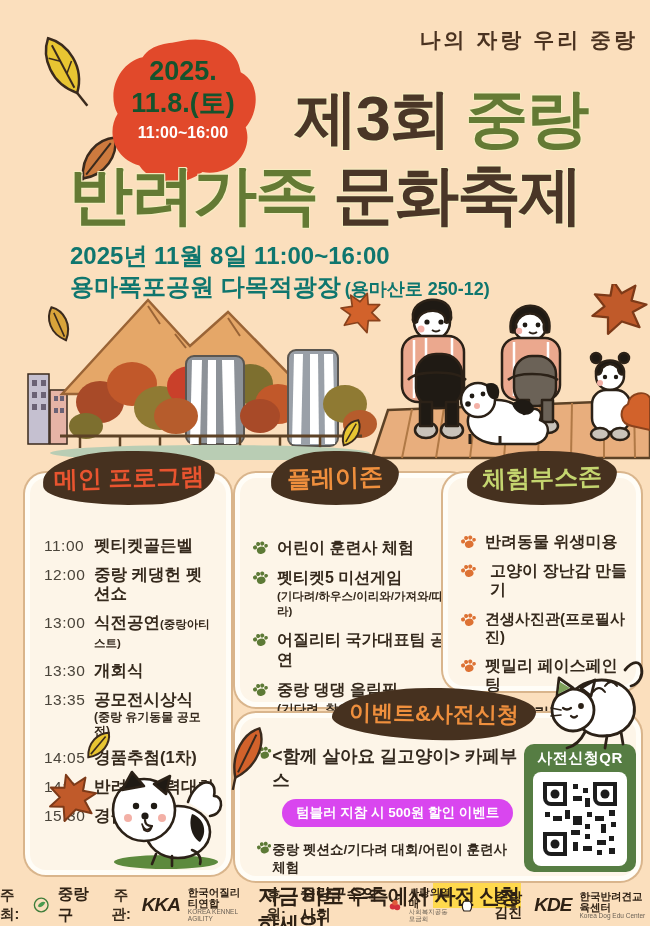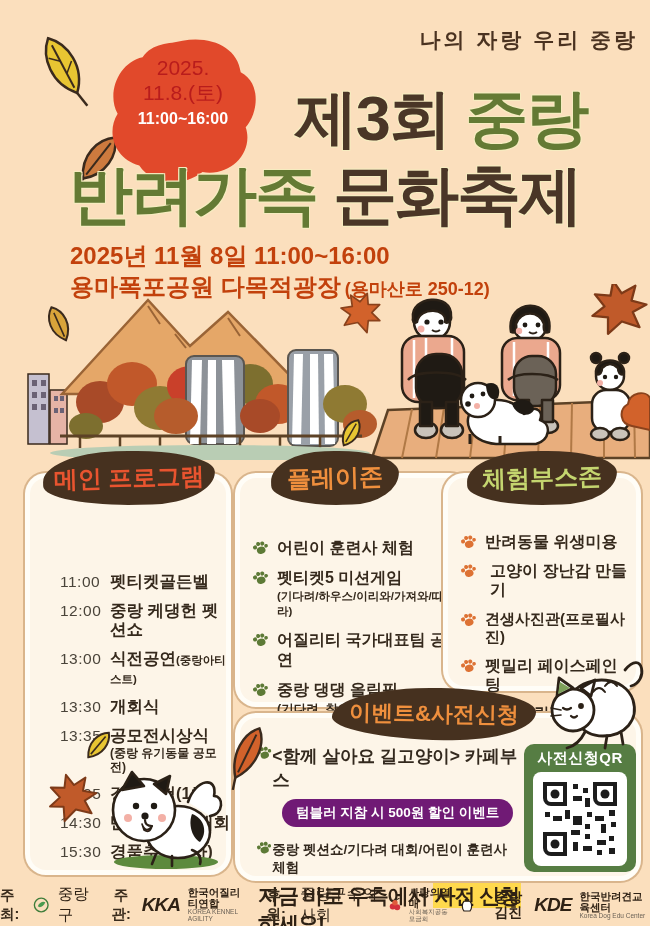--- a/index.html
+++ b/index.html
@@ -6,28 +6,28 @@
   *{box-sizing:border-box;}
   .poster{
     position:relative;width:650px;height:926px;margin:0 auto;overflow:hidden;
     background:#fbdfbd;font-family:"Liberation Sans",sans-serif;color:#35291c;
   }
   
   .slogan{position:absolute;top:26px;right:12px;font-size:21px;font-weight:bold;
     color:#4a3220;letter-spacing:3px;}
   .date-blob{position:absolute;left:95px;top:34px;width:175px;height:158px;}
   .date-blob-text{position:absolute;left:108px;top:56px;width:150px;text-align:center;line-height:1.18;}
-  .date-blob-text .y{color:#b91c1c;font-size:21px;font-weight:normal;display:block;}
+  .date-blob-text .y{color:#14532d;font-size:27px;font-weight:bold;display:block;}
   .date-blob-text .w{color:#ffffff;font-size:16px;font-weight:bold;display:block;margin-top:4px;}
   .title-line{position:absolute;text-align:center;font-weight:bold;letter-spacing:-2px;
     text-shadow:1px 1px 0 #f6ecc0,-1px -1px 0 #f6ecc0,1px -1px 0 #f6ecc0,-1px 1px 0 #f6ecc0;}
   .title-1{top:76px;left:238px;right:6px;font-size:63px;}
   .title-2{top:152px;left:0;right:0;font-size:64px;}
   .t-brown{color:#4a3627;} .t-green{color:#647a34;}
-  .info{position:absolute;left:70px;top:240px;line-height:1.3;color:#c2410c;}
+  .info{position:absolute;left:70px;top:240px;line-height:1.3;color:#0f766e;}
   .info .dt{font-size:24px;font-weight:bold;}
   .info .venue{font-size:24px;font-weight:bold;}
   .info .addr{font-size:18px;font-weight:bold;margin-left:4px;}
   
   .scene{position:absolute;left:0;top:284px;width:650px;height:176px;}
   
   .card{position:absolute;background:#fdf5e8;border-radius:16px;
     box-shadow:0 0 0 5px #fffdf7,0 0 0 7px #d9b58c;}
   .card-main{left:30px;top:478px;width:196px;height:392px;}
   .card-play{left:240px;top:478px;width:226px;height:224px;}
@@ -35,53 +35,53 @@
   .card-event{left:240px;top:718px;width:396px;height:158px;}
   .blob-header{position:absolute;background:#46311f;display:flex;align-items:center;
     justify-content:center;font-weight:bold;z-index:4;
     border-radius:46% 54% 40% 60%/58% 46% 62% 42%;transform:rotate(-1.5deg);}
   .bh-main{left:43px;top:451px;width:172px;height:54px;color:#e8542f;font-size:24px;}
   .bh-play{left:271px;top:451px;width:128px;height:54px;color:#ef8f3d;font-size:24px;}
   .bh-booth{left:467px;top:451px;width:150px;height:54px;color:#c4d56f;font-size:24px;}
   .bh-event{left:332px;top:688px;width:204px;height:52px;color:#ef8f3d;font-size:22px;
     border-radius:52% 48% 44% 56%/60% 44% 58% 42%;transform:rotate(1deg);}
   
-  .mp-list{position:absolute;left:16px;top:58px;width:100%;margin-top:36px;}
+  .mp-list{position:absolute;left:0;top:58px;width:100%;}
   .mp-row{display:flex;padding:0 10px 0 14px;margin-bottom:10px;}
   .mp-time{width:50px;flex:none;font-size:15.5px;color:#4a443a;letter-spacing:.5px;padding-top:1px;}
   .mp-name{font-weight:bold;font-size:16.5px;color:#35291c;line-height:1.15;}
   .mp-note{font-size:11.5px;font-weight:bold;}
   .mp-note2{display:block;font-size:12px;font-weight:bold;margin-top:2px;}
   
   .zone-list{position:absolute;left:0;top:60px;width:100%;}
   .zone-item{display:flex;gap:8px;padding:0 8px 0 12px;margin-bottom:11px;align-items:flex-start;}
   .zone-item .paw{flex:none;margin-top:1px;}
   .zone-name{font-weight:bold;font-size:16px;color:#35291c;line-height:1.2;}
   .zone-note{font-size:12.5px;font-weight:bold;margin-top:2px;}
   .paw{width:17px;height:17px;transform:rotate(-14deg);}
   .paw-green{fill:#5d7a36;} .paw-orange{fill:#dd7234;}
   
   .ev-body{position:absolute;left:16px;top:26px;width:268px;}
   .ev-row{display:flex;gap:0;align-items:flex-start;}
   .ev-item1{font-weight:bold;font-size:17.5px;color:#33291e;}
-  .ev-pill{display:inline-block;margin:7px 0 12px 26px;background:#701a75;color:#fff;
+  .ev-pill{display:inline-block;margin:7px 0 12px 26px;background:#d946ef;color:#fff;
     font-weight:bold;font-size:13.5px;padding:5px 14px;border-radius:16px;}
   .ev-item2{font-weight:bold;font-size:13.5px;color:#33291e;padding-top:2px;}
   .ev-cta{font-weight:bold;font-size:21px;color:#2e2114;margin:5px 0 8px 2px;letter-spacing:-1px;}
   .ev-hl{background:#ffd94d;padding:1px 2px;}
   .qr-box{position:absolute;left:524px;top:744px;width:112px;height:128px;background:#567d43;
     border-radius:10px;z-index:5;display:flex;flex-direction:column;align-items:center;padding-top:5px;}
   .qr-label{color:#fff;font-weight:bold;font-size:15px;letter-spacing:.5px;}
   .qr-white{margin-top:4px;width:94px;height:94px;background:#fff;border-radius:8px;
     display:flex;align-items:center;justify-content:center;}
   
   .footer{position:absolute;left:0;right:0;top:888px;height:34px;display:flex;
     justify-content:center;align-items:center;gap:8px;color:#2e2114;}
   .f-label{font-weight:bold;font-size:14.5px;color:#3a2c1d;}
-  .f-big{font-weight:normal;font-size:15.5px;}
+  .f-big{font-weight:bold;font-size:15.5px;}
   .f-logo-txt{font-weight:bold;font-size:19px;font-style:italic;letter-spacing:-1px;}
   .f-stack{display:flex;flex-direction:column;line-height:1.05;}
   .f-stack .a{font-weight:bold;font-size:10.5px;}
   .f-stack .b{font-size:6.5px;color:#6b6257;}
   .leaf-dec{position:absolute;}
 </style>
 </head>
 <body>
 
 <div class="poster">

